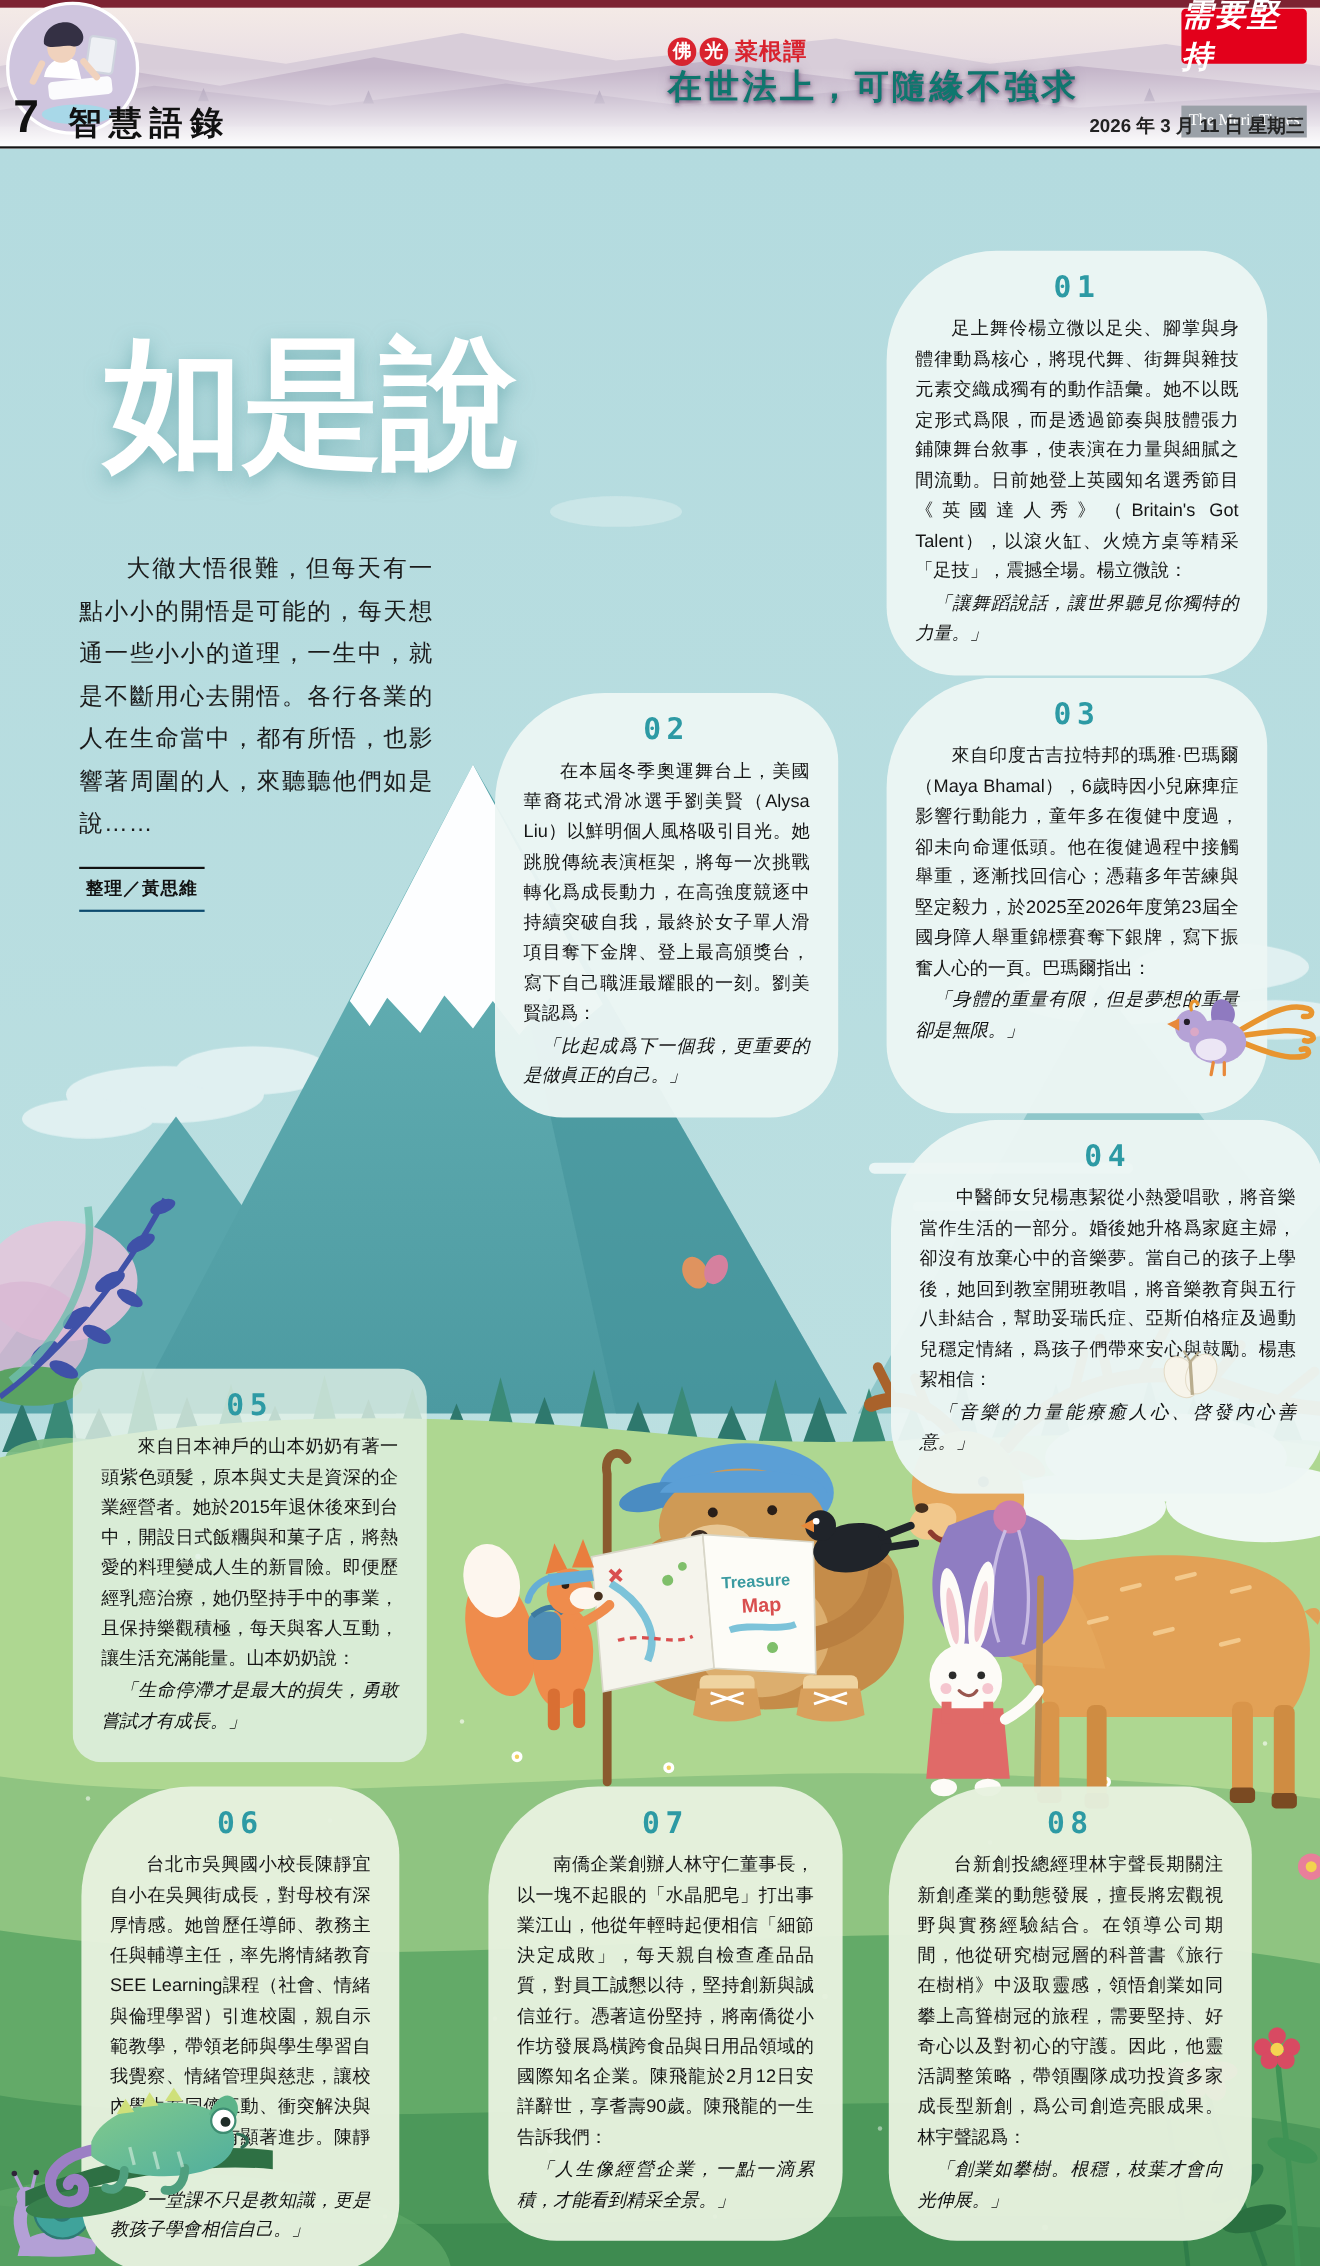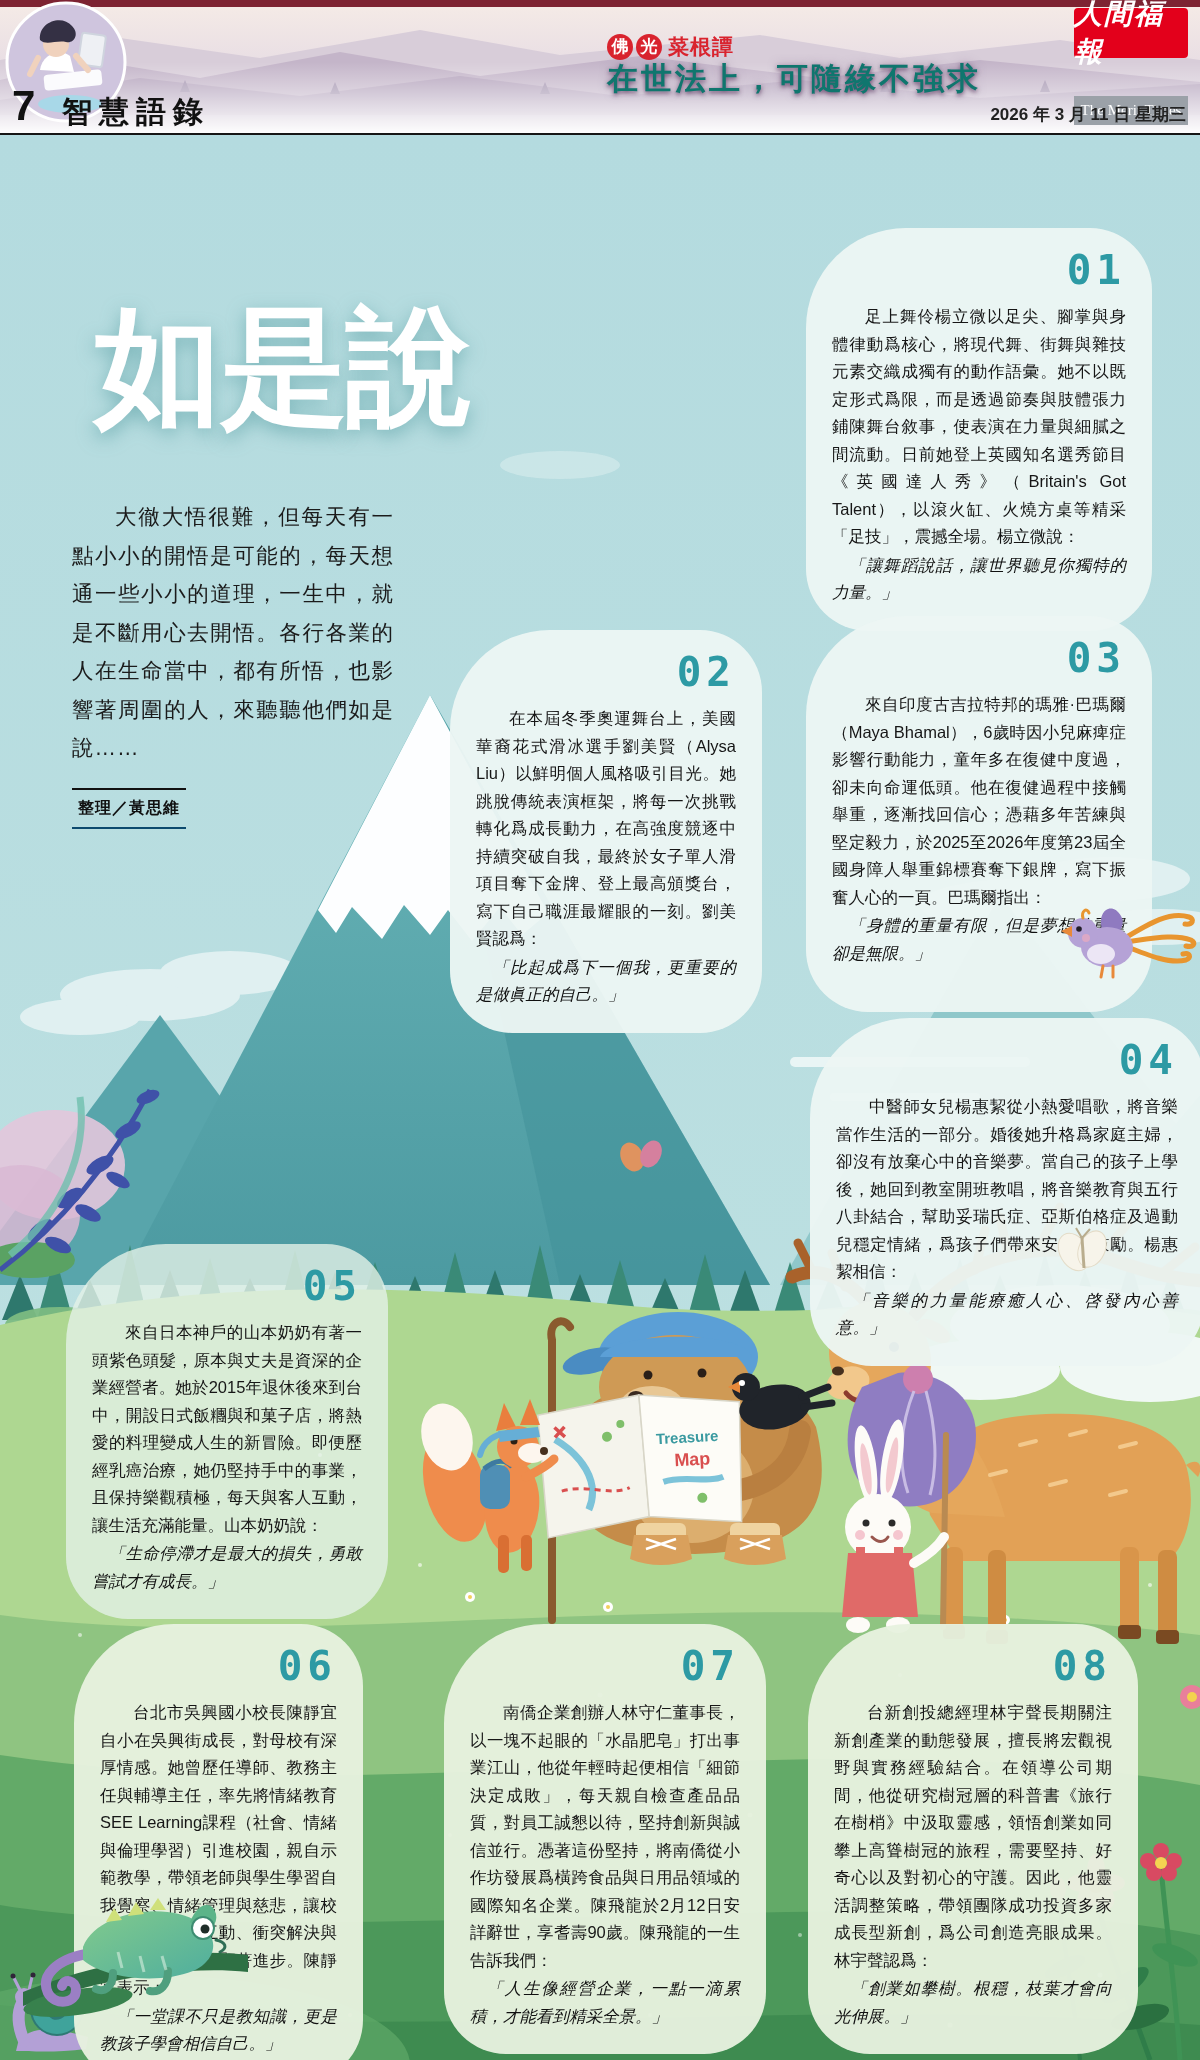--- a/index.html
+++ b/index.html
@@ -34,24 +34,24 @@
           font-weight:bold;font-size:128px;color:#fff;letter-spacing:-2px;
           text-shadow:0 6px 18px rgba(90,160,165,.65);margin-left:10px;}
   .fintro{position:absolute;left:72px;top:498px;width:322px;z-index:2;font-size:21.5px;line-height:38.5px;
           color:#1b1b1b;text-align:justify;text-justify:inter-ideograph;text-indent:2em;letter-spacing:1px;}
   .fby{position:absolute;left:72px;top:788px;z-index:2;display:inline-block;border-top:2px solid #111;
        border-bottom:2px solid #0c4a6e;padding:8px 6px;font-size:16px;font-weight:bold;color:#111;letter-spacing:1px;}
   
   .card{position:absolute;z-index:2;border-radius:100px 62px 62px 62px;box-sizing:border-box;
         padding:16px 26px 24px;}
   .c-mint{background:rgba(236,246,244,.96);}
-  .c-glass{background:rgba(228,241,231,.8);}
+  .c-glass{background:rgba(228,241,231,.8);border-radius:26px;}
   .c-green{background:rgba(231,241,223,.96);}
-  .cnum{text-align:right;color:#2d9aa4;font-family:"DejaVu Sans Mono","Liberation Mono",monospace;
-        font-weight:bold;font-size:41px;letter-spacing:5px;margin:2px 0 9px;}
+  .cnum{text-align:center;color:#2d9aa4;font-family:"DejaVu Sans Mono","Liberation Mono",monospace;
+        font-weight:bold;font-size:27px;letter-spacing:5px;margin:2px 0 9px;}
   .cbody{font-size:16.5px;line-height:27.5px;color:#161616;text-align:justify;text-justify:inter-ideograph;
          text-indent:2em;}
   .cquote{font-family:"DejaVu Serif","Liberation Serif",serif;font-style:italic;font-size:16.5px;
           line-height:27.5px;color:#101010;text-align:justify;text-indent:1em;margin-top:1px;}
   #card01{left:806px;top:228px;width:346px;min-height:315px;}
   #card02{left:450px;top:630px;width:312px;min-height:322px;}
   #card03{left:806px;top:616px;width:346px;min-height:396px;}
   #card04{left:810px;top:1018px;width:394px;min-height:340px;}
   #card05{left:66px;top:1244px;width:322px;min-height:312px;}
   #card06{left:74px;top:1624px;width:289px;min-height:328px;}
@@ -104,21 +104,21 @@
       <path d="M38,58 L30,74 M76,56 L88,70" stroke="#f0d2bd" stroke-width="6" stroke-linecap="round"></path>
     </svg>
     <div class="pgnum">7</div>
     <div class="pgsec">智慧語錄</div>
     <div class="badge">
       <span class="bchar">佛</span>
       <span class="bchar">光</span>
       <span class="brest">菜根譚</span>
     </div>
     <div class="hquote">在世法上，可隨緣不強求</div>
-    <div class="logored">人間福報</div>
+    <div class="logored">需要堅持</div>
     <div class="logogray">The Merit Times</div>
     <div class="hdate">2026 年 3 月 11 日 星期三</div>
     <div class="hrule"></div>
   </div>
 
   <div id="canvas">
   <svg width="1200" height="1925" viewBox="0 0 1200 1925">
     <defs>
       <linearGradient id="gSky" x1="0" y1="0" x2="0" y2="1">
         <stop offset="0" stop-color="#b4dbdf"></stop>

